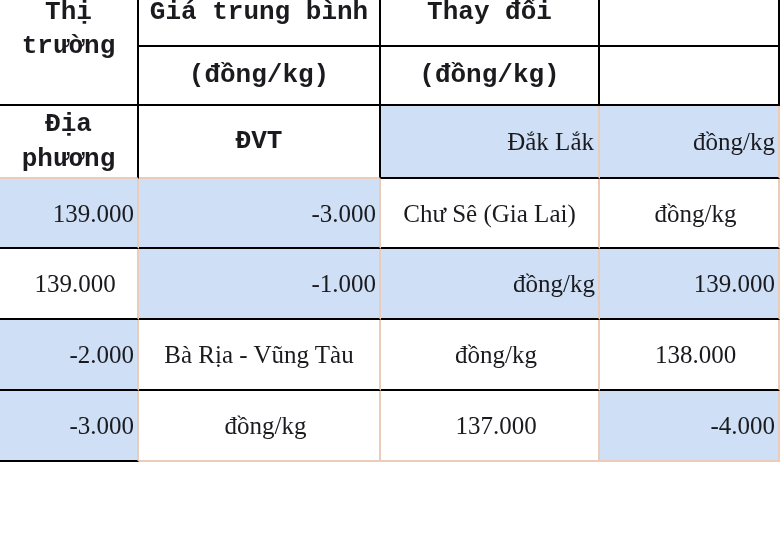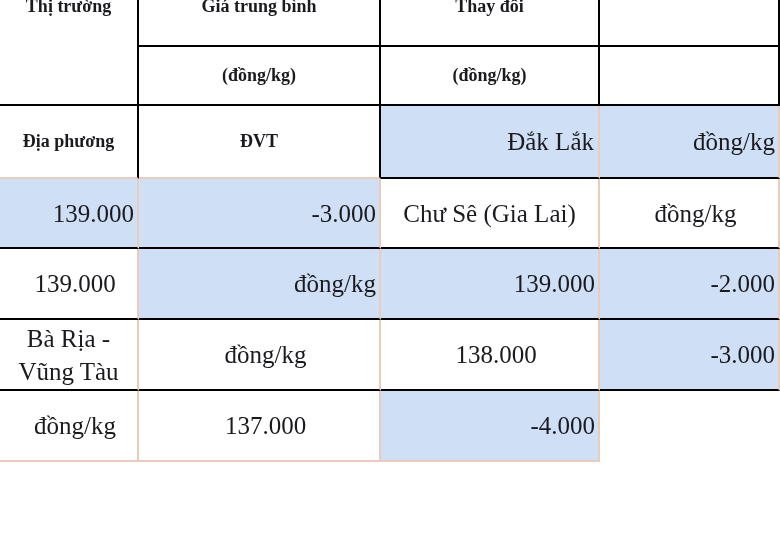--- a/index.html
+++ b/index.html
@@ -13,21 +13,21 @@
     grid-template-columns:139px 242px 219px 180px;
     grid-template-rows:47px 59px 73px 70px 71px 71px 71px 72px;
     width:780px;height:534px;
     background:#fff;
   }
   .cell{
     display:flex;align-items:center;justify-content:center;
     text-align:center;overflow:hidden;line-height:1.32;
     box-sizing:border-box;padding:0 3px;
   }
-  .h{font-weight:700;font-size:18px;}
+  .h{font-weight:700;font-size:26px;font-family:Liberation Mono, monospace;}
   .b{font-size:25px;padding-left:16px;}
   .top{align-items:flex-start;}
   .top span{display:block;margin-top:-5px;}
   .br-k{border-right:2px solid var(--border-black);}
   .bb-k{border-bottom:2px solid var(--border-black);}
   .br-s{border-right:2px solid var(--border-salmon);}
   .bb-s{border-bottom:2px solid var(--border-salmon);}
   .hl{background:var(--highlight-blue);justify-content:flex-end;}
   .span2{grid-row:1 / 3;}
   .narrow{padding:0 4px;}
@@ -78,20 +78,23 @@
 
   <div class="cell b br-s bb-k narrow">
     <span>Chư Sê (Gia Lai)</span>
   </div>
   <div class="cell b br-s bb-k">
     <span>đồng/kg</span>
   </div>
   <div class="cell b br-s bb-k">
     <span>139.000</span>
   </div>
+  <div class="cell b hl br-s bb-k">
+    <span>-1.000</span>
+  </div>
 
   <div class="cell b hl br-s bb-k">
     <span>đồng/kg</span>
   </div>
   <div class="cell b hl br-s bb-k">
     <span>139.000</span>
   </div>
   <div class="cell b hl br-s bb-k">
     <span>-2.000</span>
   </div>

